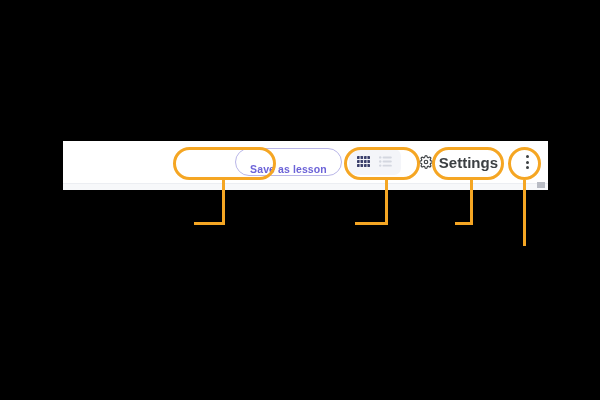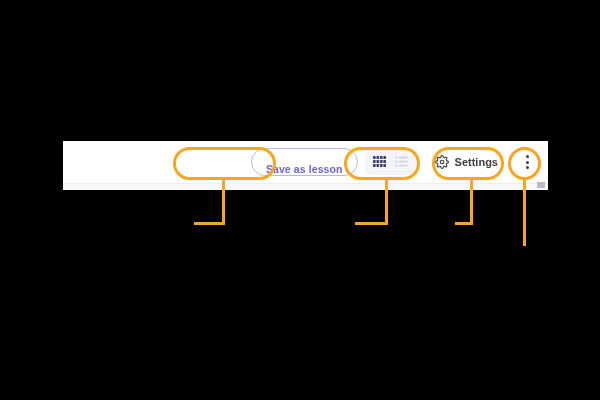--- a/index.html
+++ b/index.html
@@ -104,21 +104,21 @@
     cursor: pointer;
   }
 
   
   .tb-btn {
     height: 26px;
     padding: 0 11px;
     border-radius: 14px;
     background: transparent;
     color: #3c4043;
-    font-size: 11px;
+    font-size: 15px;
     font-weight: bold;
     display: flex;
     align-items: center;
     gap: 6px;
     white-space: nowrap;
     cursor: pointer;
   }
   .tb-btn .glyph {
     display: flex;
     align-items: center;

